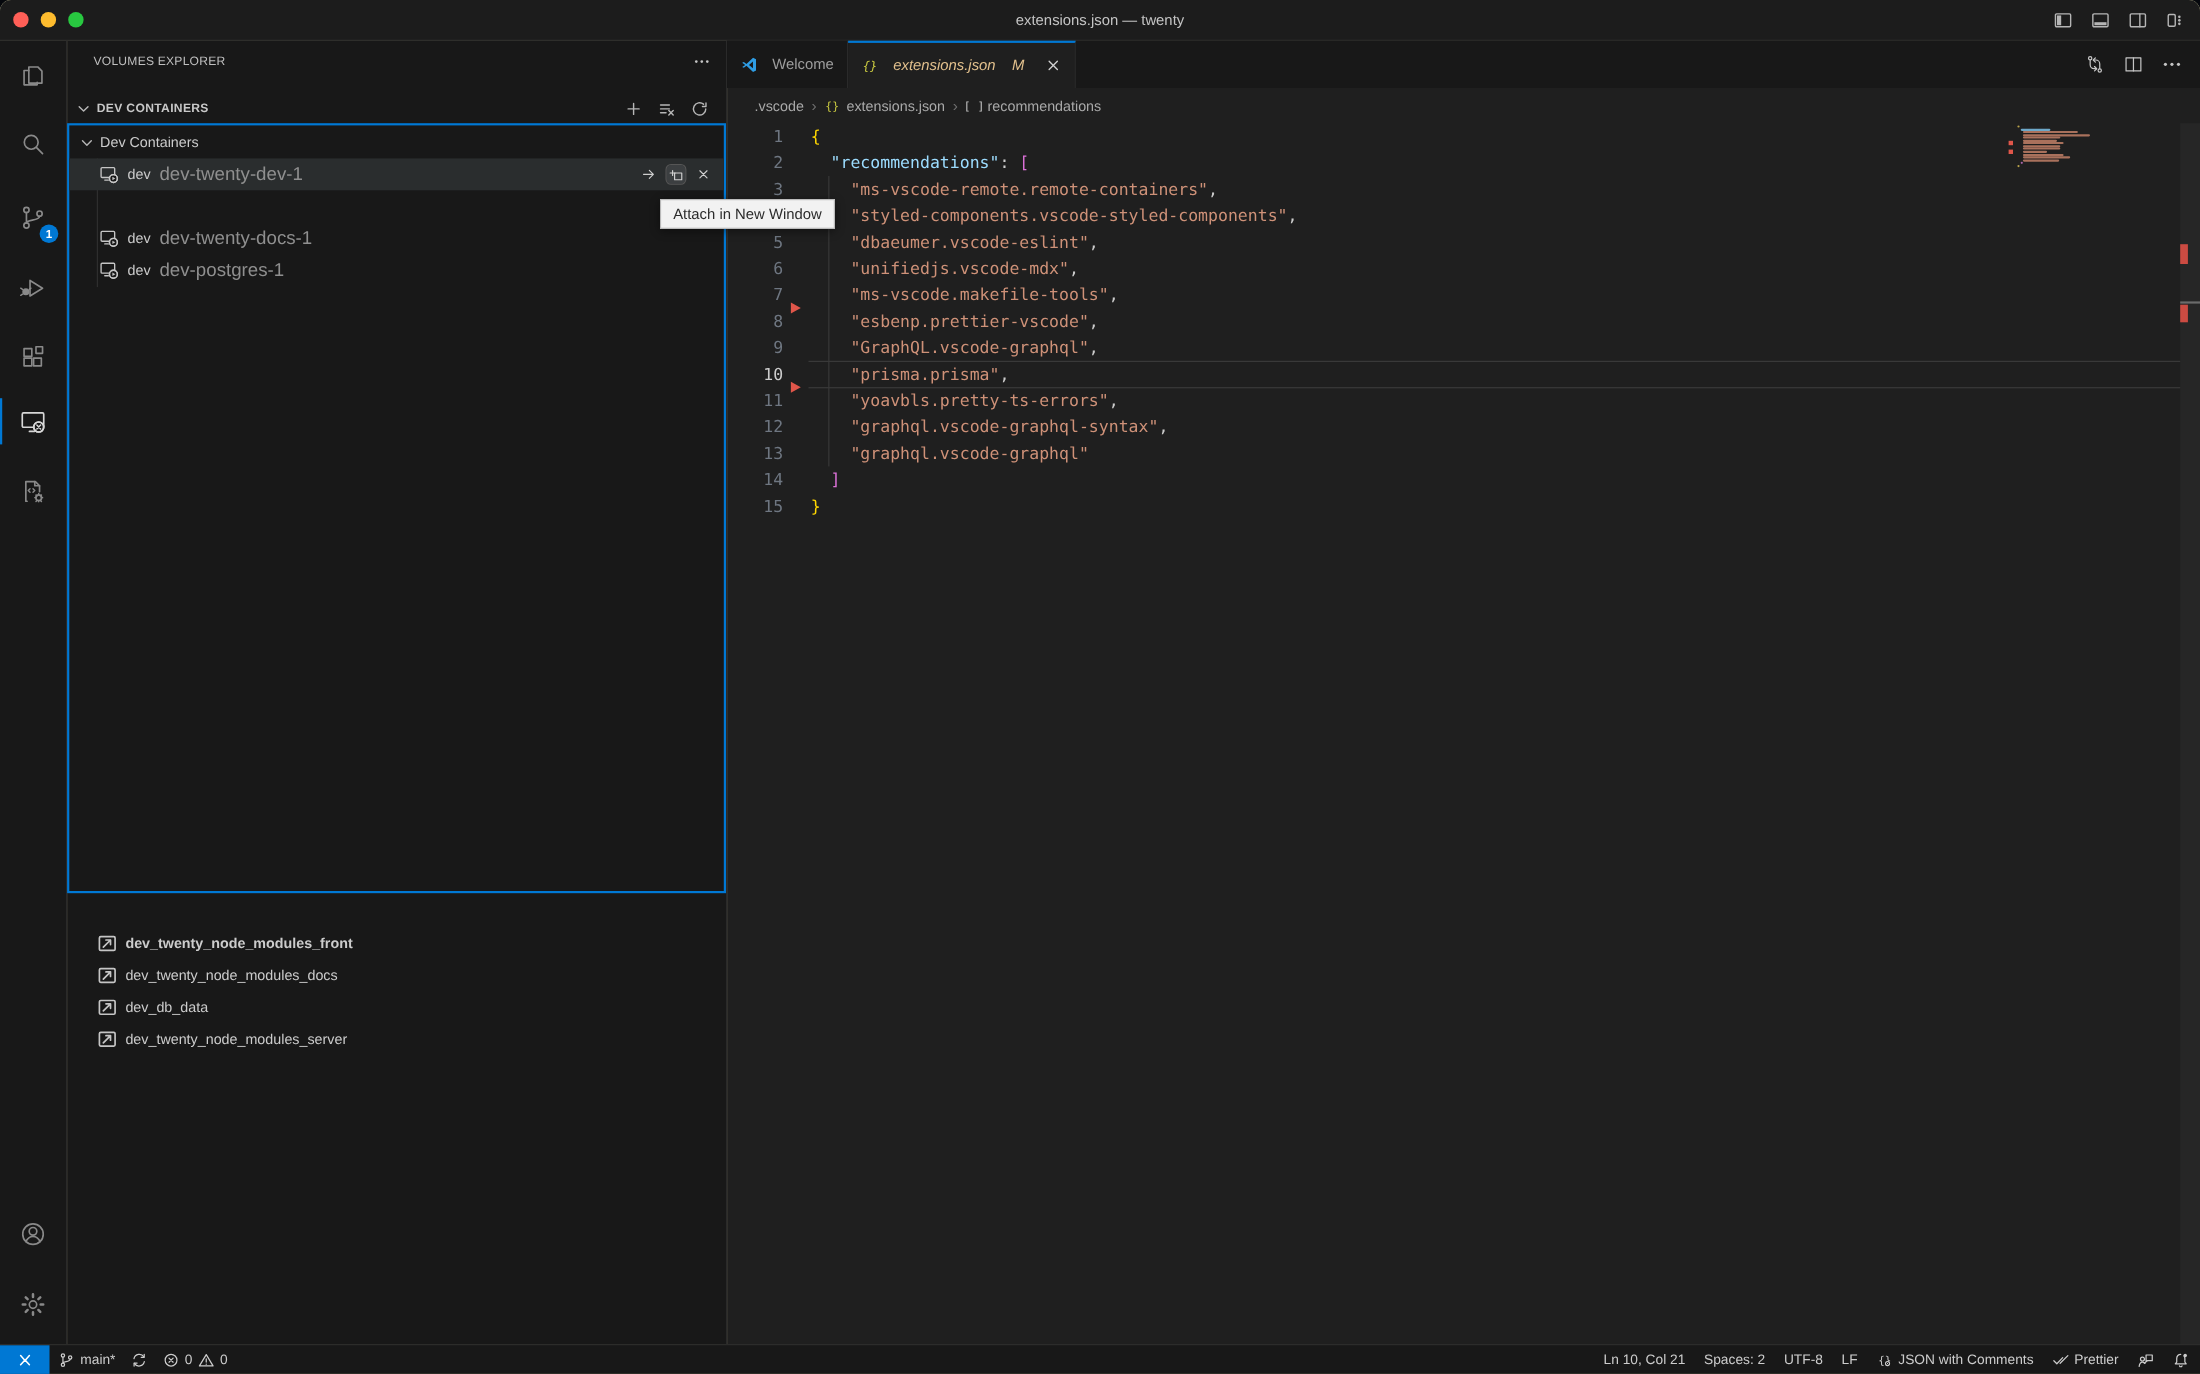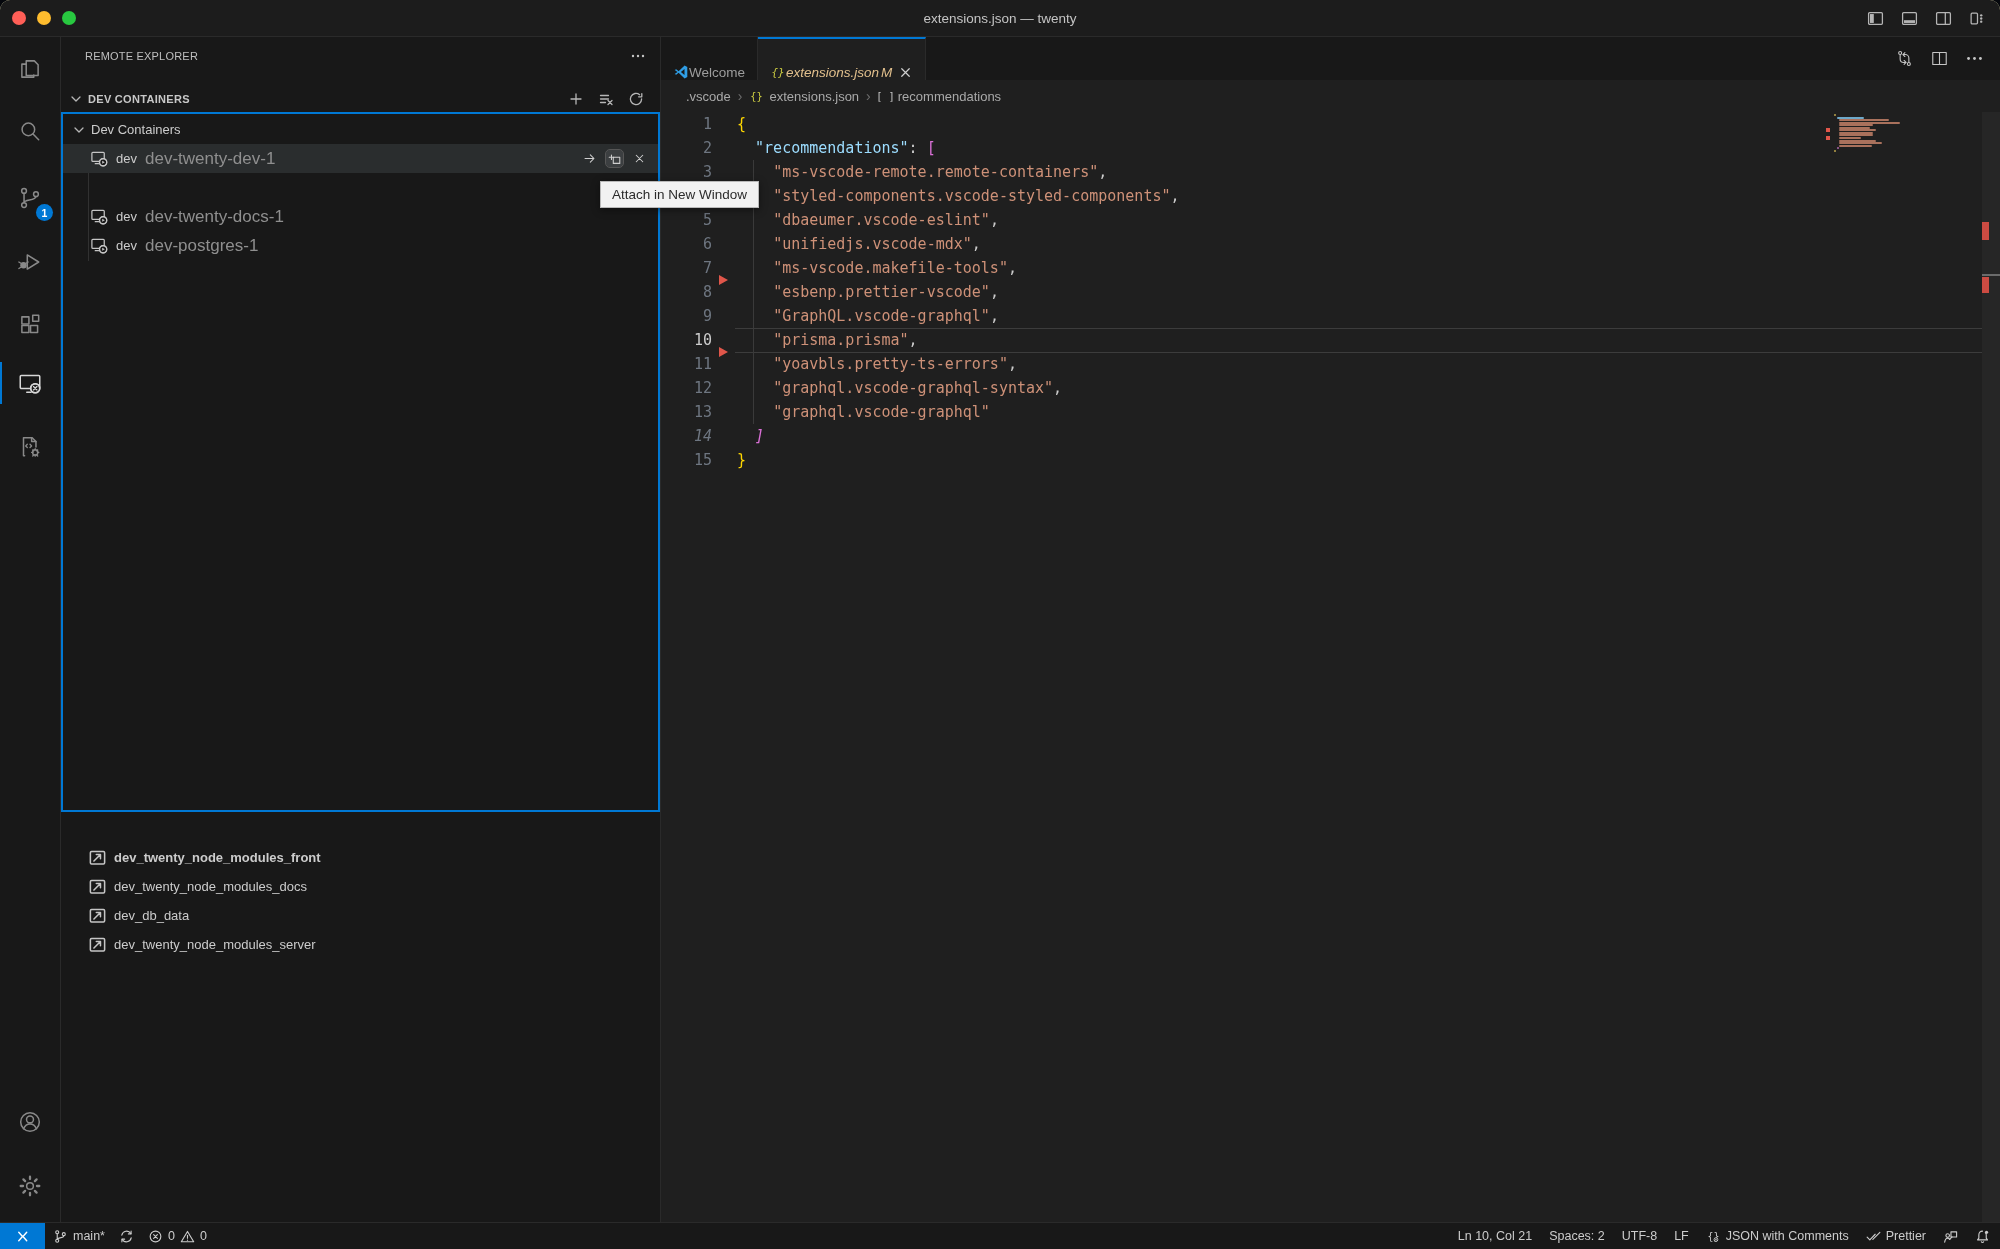--- a/index.html
+++ b/index.html
@@ -53,21 +53,21 @@
   .row-actions .icon.hovered-action{background:#3c3f41;border-radius:4px;outline:1px solid #565656;}
   .vol-row{position:absolute;left:0;width:598px;height:29px;display:flex;align-items:center;}
   .vol-row .row-icon{margin-left:27px;}
   .help-row{position:absolute;left:0;bottom:0;width:599px;height:30px;border-top:1px solid #2a2a2a;
             display:flex;align-items:center;gap:4px;padding-left:7px;font-size:11px;font-weight:bold;color:#c8c8c8;}
   .help-row .icon{width:16px;height:16px;color:#b6b6b6;}
 
   
   .editor{position:absolute;left:661px;top:37px;right:0;bottom:27px;background:#1f1f1f;}
   .tabbar{position:absolute;left:0;top:0;right:0;height:43px;background:#181818;display:flex;}
-  .tab{height:43px;display:flex;align-items:flex-end;gap:0;padding:0 12px;border-right:1px solid #2a2a2a;
+  .tab{height:43px;display:flex;align-items:center;gap:13px;padding:0 12px;border-right:1px solid #2a2a2a;
        font-size:13.5px;color:#9d9d9d;background:#181818;}
   .tab .icon{width:16px;height:16px;}
   .tab.active{background:#1f1f1f;color:#e2c08d;border-top:2px solid #0078d4;font-style:italic;}
   .tab .mod-badge{font-style:italic;color:#e2c08d;margin-left:2px;}
   .tab .icon.close{width:15px;height:15px;color:#cfcfcf;margin-left:6px;font-style:normal;}
   .editor-actions{position:absolute;right:16px;top:0;height:43px;display:flex;align-items:center;gap:16px;color:#c5c5c5;}
   .editor-actions .icon{width:19px;height:19px;}
   .breadcrumbs{position:absolute;left:0;top:43px;right:0;height:32px;display:flex;align-items:center;gap:5px;
                padding-left:25px;font-size:13px;color:#a9a9a9;}
   .breadcrumbs .sep{color:#6e6e6e;font-size:14px;margin:0 2px;}
@@ -233,21 +233,21 @@
           <svg viewBox="0 0 24 24" fill="none" stroke="currentColor" stroke-width="1.4" stroke-linecap="round" stroke-linejoin="round">
             <circle cx="12" cy="12" r="3.1"></circle>
             <path d="M12 3.4v2.2M12 18.4v2.2M3.4 12h2.2M18.4 12h2.2M5.9 5.9l1.6 1.6M16.5 16.5l1.6 1.6M18.1 5.9l-1.6 1.6M7.5 16.5l-1.6 1.6" stroke-width="2.1"></path>
           </svg>
         </span>
       </div>
     </nav>
 
   <aside class="sidebar">
     <div class="sb-title">
-      <span class="sb-title-label">REMOTE EXPLORER</span>
+      <span class="sb-title-label">VOLUMES EXPLORER</span>
       <span class="icon" id="sb-more">
           <svg viewBox="0 0 16 16" fill="none" stroke="currentColor" stroke-width="1.5" stroke-linecap="round" stroke-linejoin="round">
             <circle cx="3" cy="8" r="1.2" fill="currentColor" stroke="none"></circle>
             <circle cx="8" cy="8" r="1.2" fill="currentColor" stroke="none"></circle>
             <circle cx="13" cy="8" r="1.2" fill="currentColor" stroke="none"></circle>
           </svg>
         </span>
     </div>
     <div class="section-header" id="sec-devcontainers" style="top:48px;">
         <span class="icon chev">
@@ -461,21 +461,21 @@
         <div class="code-line" style="top: 72px;"><span class="ln">4</span><span class="ltext"><span class="tok-pln">    </span><span class="tok-str">"styled-components.vscode-styled-components"</span><span class="tok-pln">,</span></span></div>
         <div class="code-line" style="top: 96px;"><span class="ln">5</span><span class="ltext"><span class="tok-pln">    </span><span class="tok-str">"dbaeumer.vscode-eslint"</span><span class="tok-pln">,</span></span></div>
         <div class="code-line" style="top: 120px;"><span class="ln">6</span><span class="ltext"><span class="tok-pln">    </span><span class="tok-str">"unifiedjs.vscode-mdx"</span><span class="tok-pln">,</span></span></div>
         <div class="code-line" style="top: 144px;"><span class="ln">7</span><span class="ltext"><span class="tok-pln">    </span><span class="tok-str">"ms-vscode.makefile-tools"</span><span class="tok-pln">,</span></span></div>
         <div class="code-line" style="top: 168px;"><span class="ln">8</span><span class="ltext"><span class="tok-pln">    </span><span class="tok-str">"esbenp.prettier-vscode"</span><span class="tok-pln">,</span></span></div>
         <div class="code-line" style="top: 192px;"><span class="ln">9</span><span class="ltext"><span class="tok-pln">    </span><span class="tok-str">"GraphQL.vscode-graphql"</span><span class="tok-pln">,</span></span></div>
         <div class="code-line" style="top: 216px;"><span class="ln current">10</span><span class="ltext"><span class="tok-pln">    </span><span class="tok-str">"prisma.prisma"</span><span class="tok-pln">,</span></span></div>
         <div class="code-line" style="top: 240px;"><span class="ln">11</span><span class="ltext"><span class="tok-pln">    </span><span class="tok-str">"yoavbls.pretty-ts-errors"</span><span class="tok-pln">,</span></span></div>
         <div class="code-line" style="top: 264px;"><span class="ln">12</span><span class="ltext"><span class="tok-pln">    </span><span class="tok-str">"graphql.vscode-graphql-syntax"</span><span class="tok-pln">,</span></span></div>
         <div class="code-line" style="top: 288px;"><span class="ln">13</span><span class="ltext"><span class="tok-pln">    </span><span class="tok-str">"graphql.vscode-graphql"</span></span></div>
-        <div class="code-line" style="top: 312px; font-style: italic;"><span class="ln">14</span><span class="ltext"><span class="tok-pln">  </span><span class="tok-b2">]</span></span></div>
+        <div class="code-line" style="top: 312px;"><span class="ln">14</span><span class="ltext"><span class="tok-pln">  </span><span class="tok-b2">]</span></span></div>
         <div class="code-line" style="top: 336px;"><span class="ln">15</span><span class="ltext"><span class="tok-b1">}</span></span></div>
         <div class="gutter-marker" style="top: 163px;"></div>
         <div class="gutter-marker" style="top: 235px;"></div>
         <div class="minimap">
           <div class="mm-bar" style="top: 2px; left: 12px; width: 2px; background: rgb(184, 161, 74);"></div>
           <div class="mm-bar" style="top: 4.55px; left: 14.6px; width: 27px; background: rgb(109, 168, 201);"></div>
           <div class="mm-bar" style="top: 7.1px; left: 17.2px; width: 49.95px; background: rgb(169, 113, 92);"></div>
           <div class="mm-bar" style="top: 9.65px; left: 17.2px; width: 60.75px; background: rgb(169, 113, 92);"></div>
           <div class="mm-bar" style="top: 12.2px; left: 17.2px; width: 33.75px; background: rgb(169, 113, 92);"></div>
           <div class="mm-bar" style="top: 14.75px; left: 17.2px; width: 31.05px; background: rgb(169, 113, 92);"></div>

